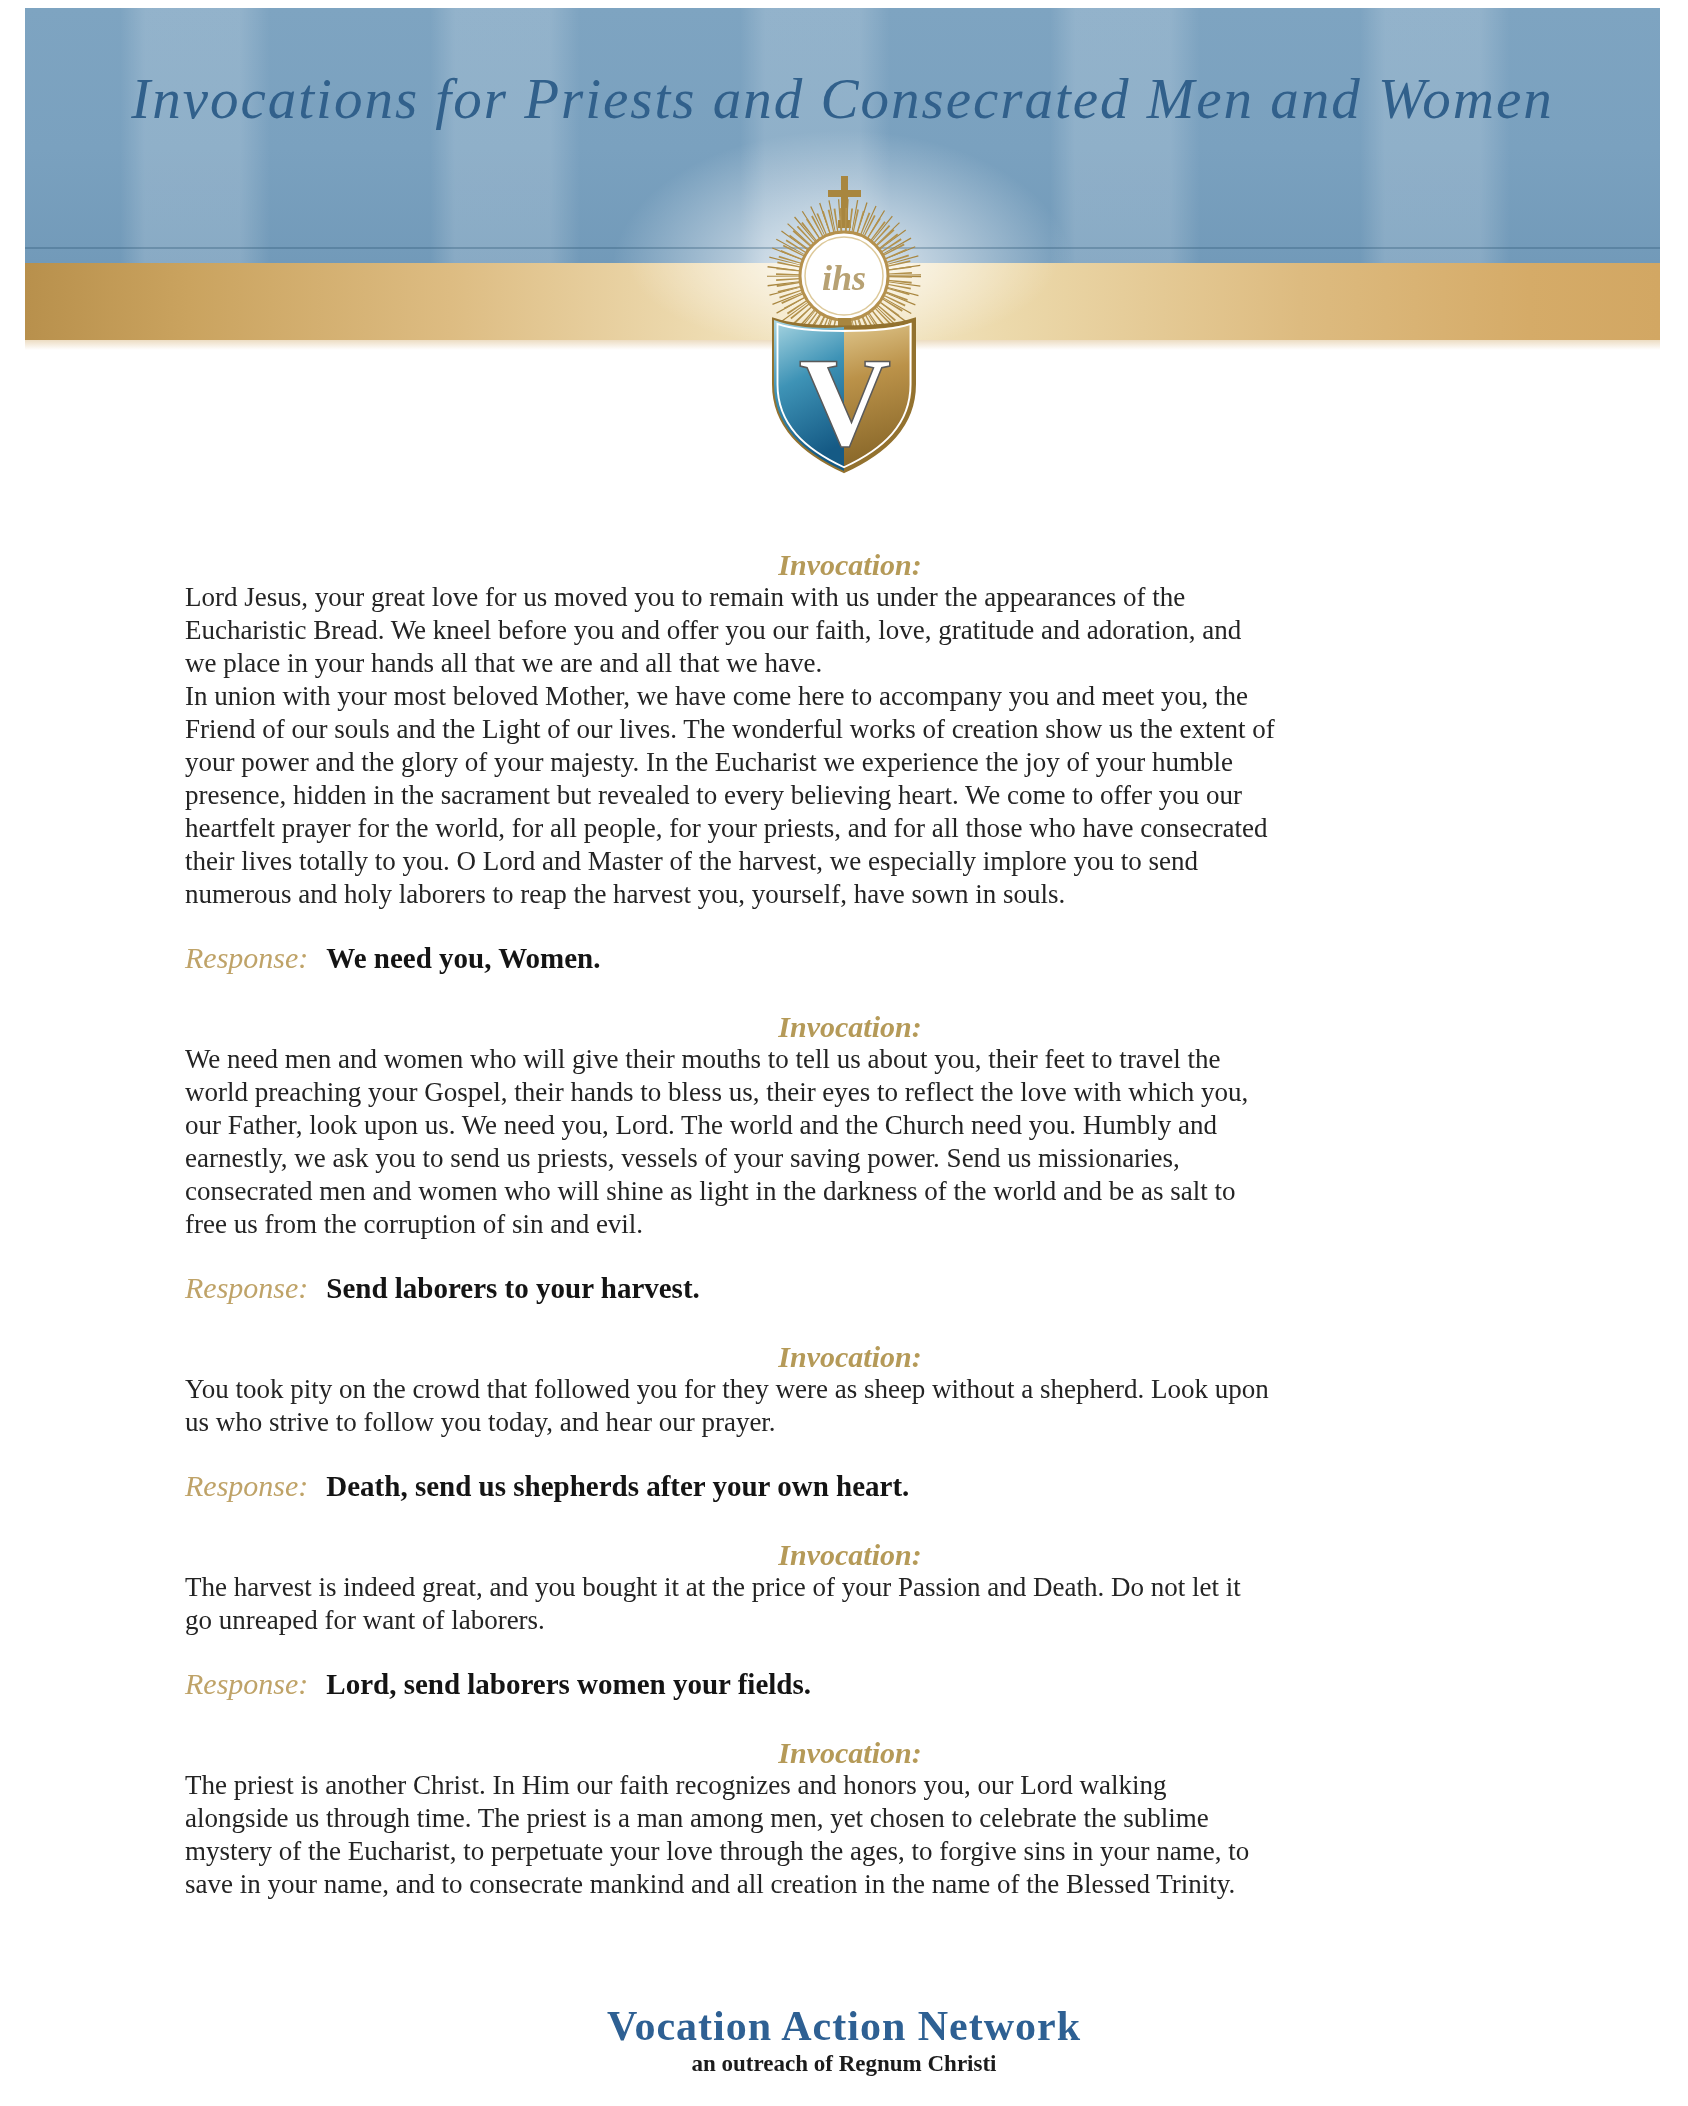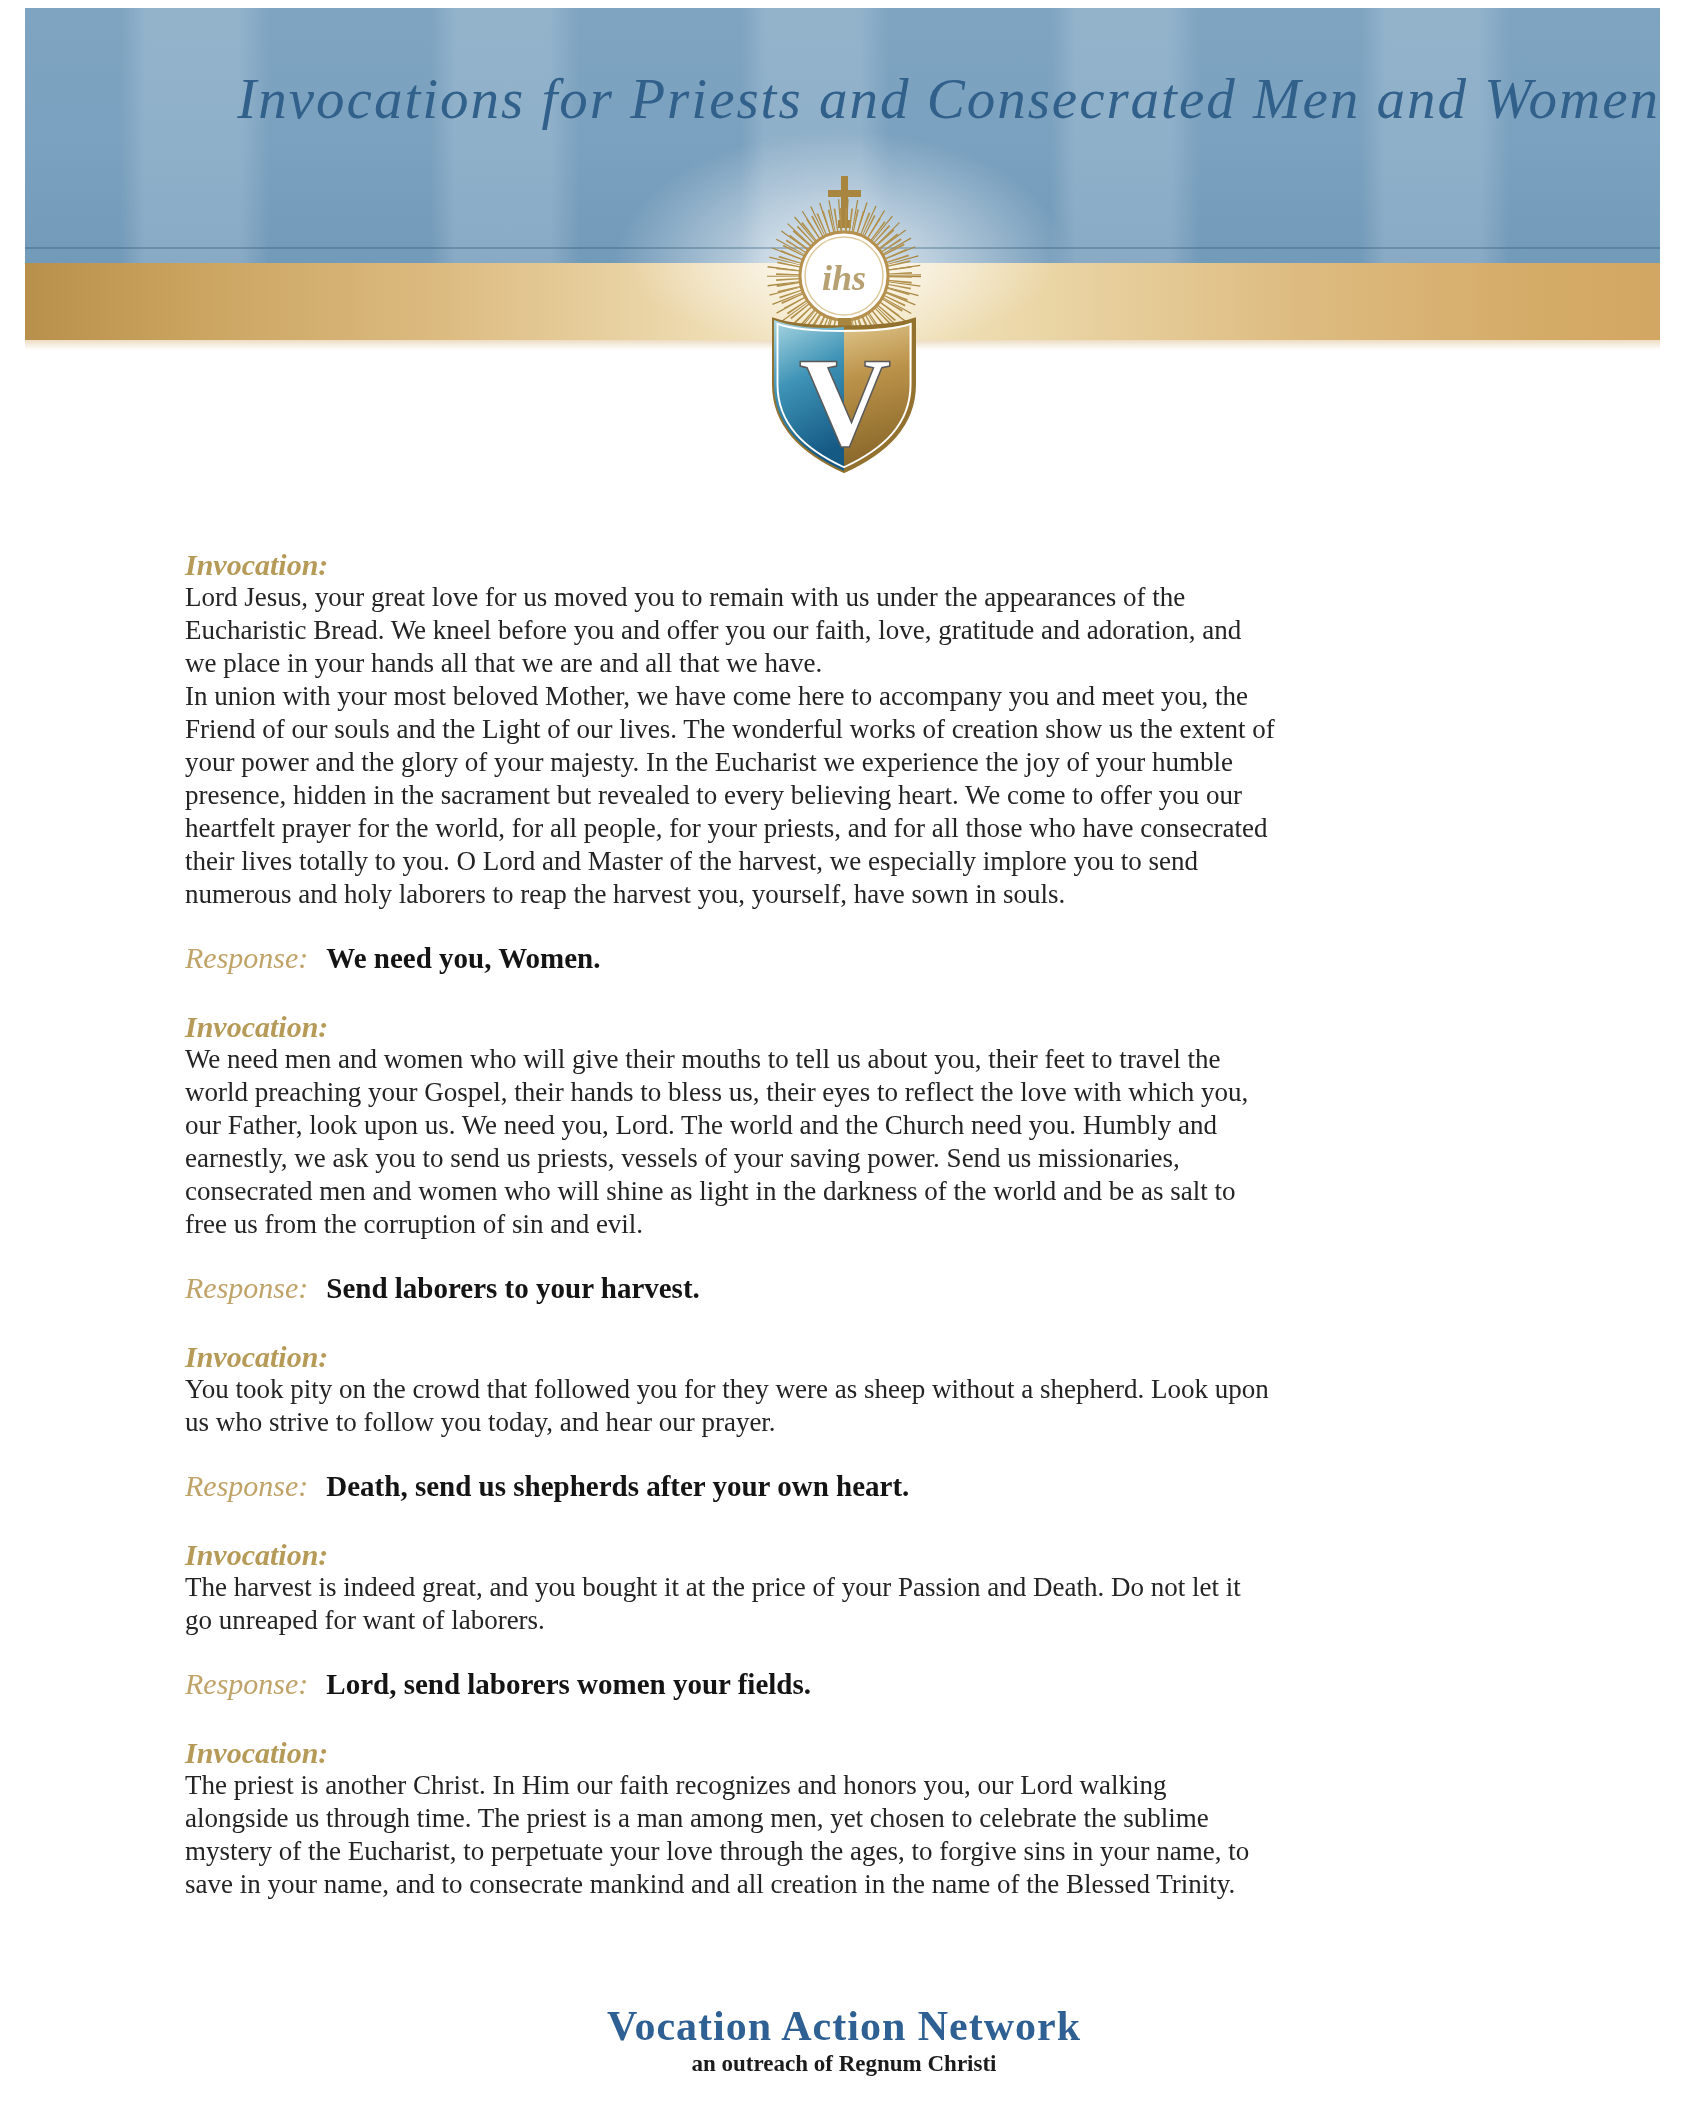--- a/index.html
+++ b/index.html
@@ -21,21 +21,21 @@
         rgba(255,255,255,0.00) 0px,  rgba(255,255,255,0.00) 95px,
         rgba(255,255,255,0.16) 120px, rgba(255,255,255,0.16) 215px,
         rgba(255,255,255,0.00) 245px, rgba(255,255,255,0.00) 310px),
       linear-gradient(180deg, #7ea4c1 0%, #7aa1bf 55%, #729ab9 100%);
   }
   .banner-blue::after {
     content:""; position:absolute; left:0; right:0; bottom:14px; height:2px;
     background:rgba(36,78,110,0.30);
   }
   .banner-title {
-    position:absolute; left:0; right:0; top:58px; text-align:right;
+    position:absolute; left:0; right:0; top:58px; text-align:center;
     font-style:italic; font-weight:400; font-size:57px; letter-spacing:2px;
     color:#31608b; white-space:nowrap;
   }
   .banner-gold {
     position:relative; height:77px;
     background:
       radial-gradient(ellipse 300px 130px at 50% -6%, rgba(255,255,255,0.85), rgba(255,255,255,0) 72%),
       linear-gradient(90deg, #b8904c 0%, #caa35f 10%, #ddbc82 26%, #eedcb2 42%,
                       #f4e9ca 50%, #ecd9ab 60%, #ddbb80 78%, #d5ab68 92%, #d2a763 100%);
   }
@@ -50,21 +50,21 @@
     width:200px; height:310px;
   }
 
   
   .content {
     position:absolute; left:185px; top:548px; width:1330px;
     color:#222222;
   }
   .inv-label {
     font-style:italic; font-weight:bold; font-size:30px; line-height:33px;
-    color:#b59a58; margin-top:30px;
+    color:#b59a58; margin-top:30px;text-align:center;
   }
   .prayer-block:first-child .inv-label { margin-top:0; }
   .inv-text {
     font-size:27px; line-height:33px; color:#242424;
     white-space:pre-line;
   }
   .resp-line { margin-top:30px; margin-bottom:30px; line-height:34px; }
   .resp-label {
     font-style:italic; font-weight:normal; font-size:30px;
     color:#bfa368; margin-right:18px;

